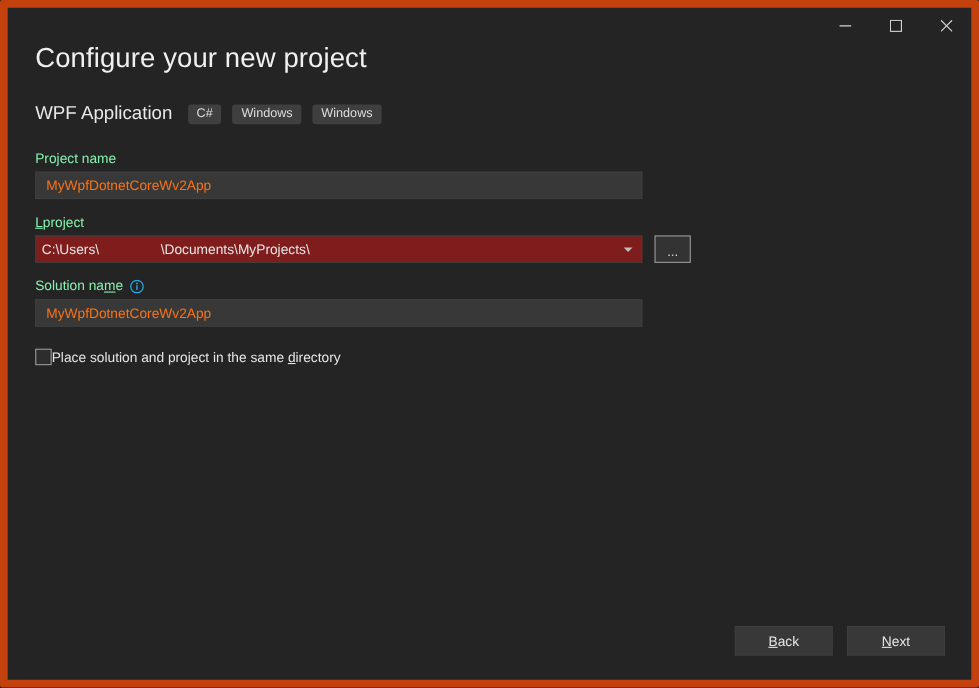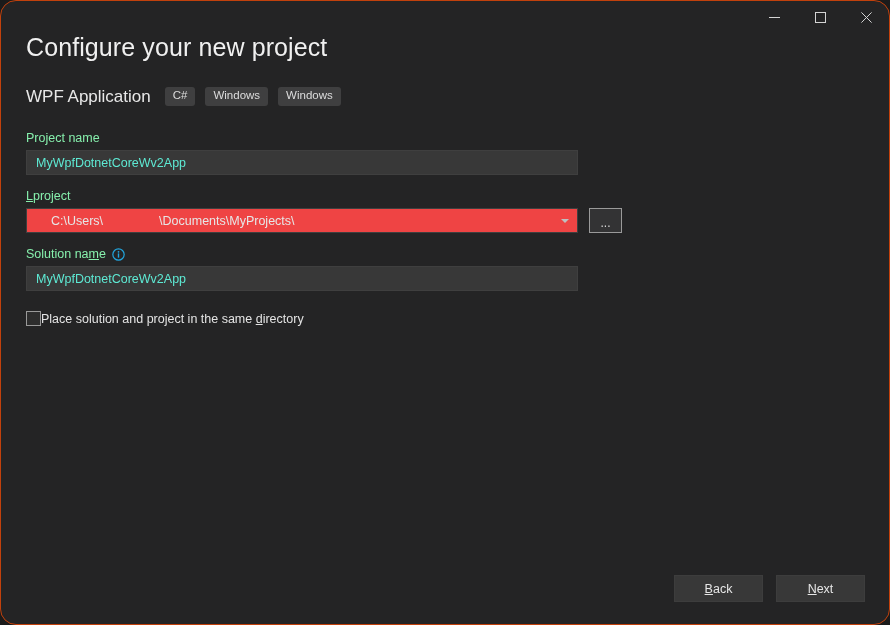--- a/index.html
+++ b/index.html
@@ -14,22 +14,22 @@
     font-family: "Liberation Sans", sans-serif;
   }
 
   .dialog {
     position: absolute;
     left: 0; top: 0;
     width: 890px;
     height: 625px;
     box-sizing: border-box;
     background: #242425;
-    border: 1px solid #c2410c;
-    border-radius: 16px;
+    border: 7px solid #c2410c;
+    border-radius: 2px;
     overflow: hidden;
   }
 
   
   .titlebar {
     position: absolute;
     top: 0; left: 0; right: 0;
     height: 32px;
     display: flex;
     justify-content: flex-end;
@@ -53,21 +53,21 @@
     font-size: 25px;
     font-weight: 400;
     color: #f0f0f0;
     letter-spacing: 0.1px;
   }
   .subhead-row {
     position: absolute;
     left: 25px;
     top: 86px;
     display: flex;
-    align-items: flex-start;
+    align-items: flex-end;
     gap: 10px;
   }
   .subhead {
     font-size: 17px;
     font-weight: 400;
     color: #e8e8e8;
     margin-right: 4px;
   }
   .chip {
     background: #3f3f40;
@@ -96,44 +96,44 @@
   }
   .field-label .u { text-decoration: underline; }
   .gap-sm { height: 14px; }
 
   .textbox {
     box-sizing: border-box;
     width: 552px;
     height: 25px;
     background: #383838;
     border: 1px solid #3f3f3f;
-    color: #5eead4;
+    color: #f97316;
     font-size: 12.5px;
     font-family: "Liberation Sans", sans-serif;
     padding: 0 0 0 9px;
     outline: none;
     display: flex;
     align-items: center;
   }
 
   .combo-row {
     display: flex;
     align-items: center;
     gap: 11px;
   }
   .combo {
     box-sizing: border-box;
     position: relative;
     width: 552px;
     height: 25px;
-    background: #ef4444;
+    background: #7f1d1d;
     border: 1px solid #3f3f3f;
     display: flex;
     align-items: center;
-    padding-left: 24px;
+    padding-left: 5px;
     color: #e6e6e6;
     font-size: 12.5px;
     cursor: default;
   }
   .combo .path-user { white-space: pre; }
   .combo .redacted { display: inline-block; width: 56px; }
   .combo-arrow {
     position: absolute;
     right: 8px;
     top: 50%;

